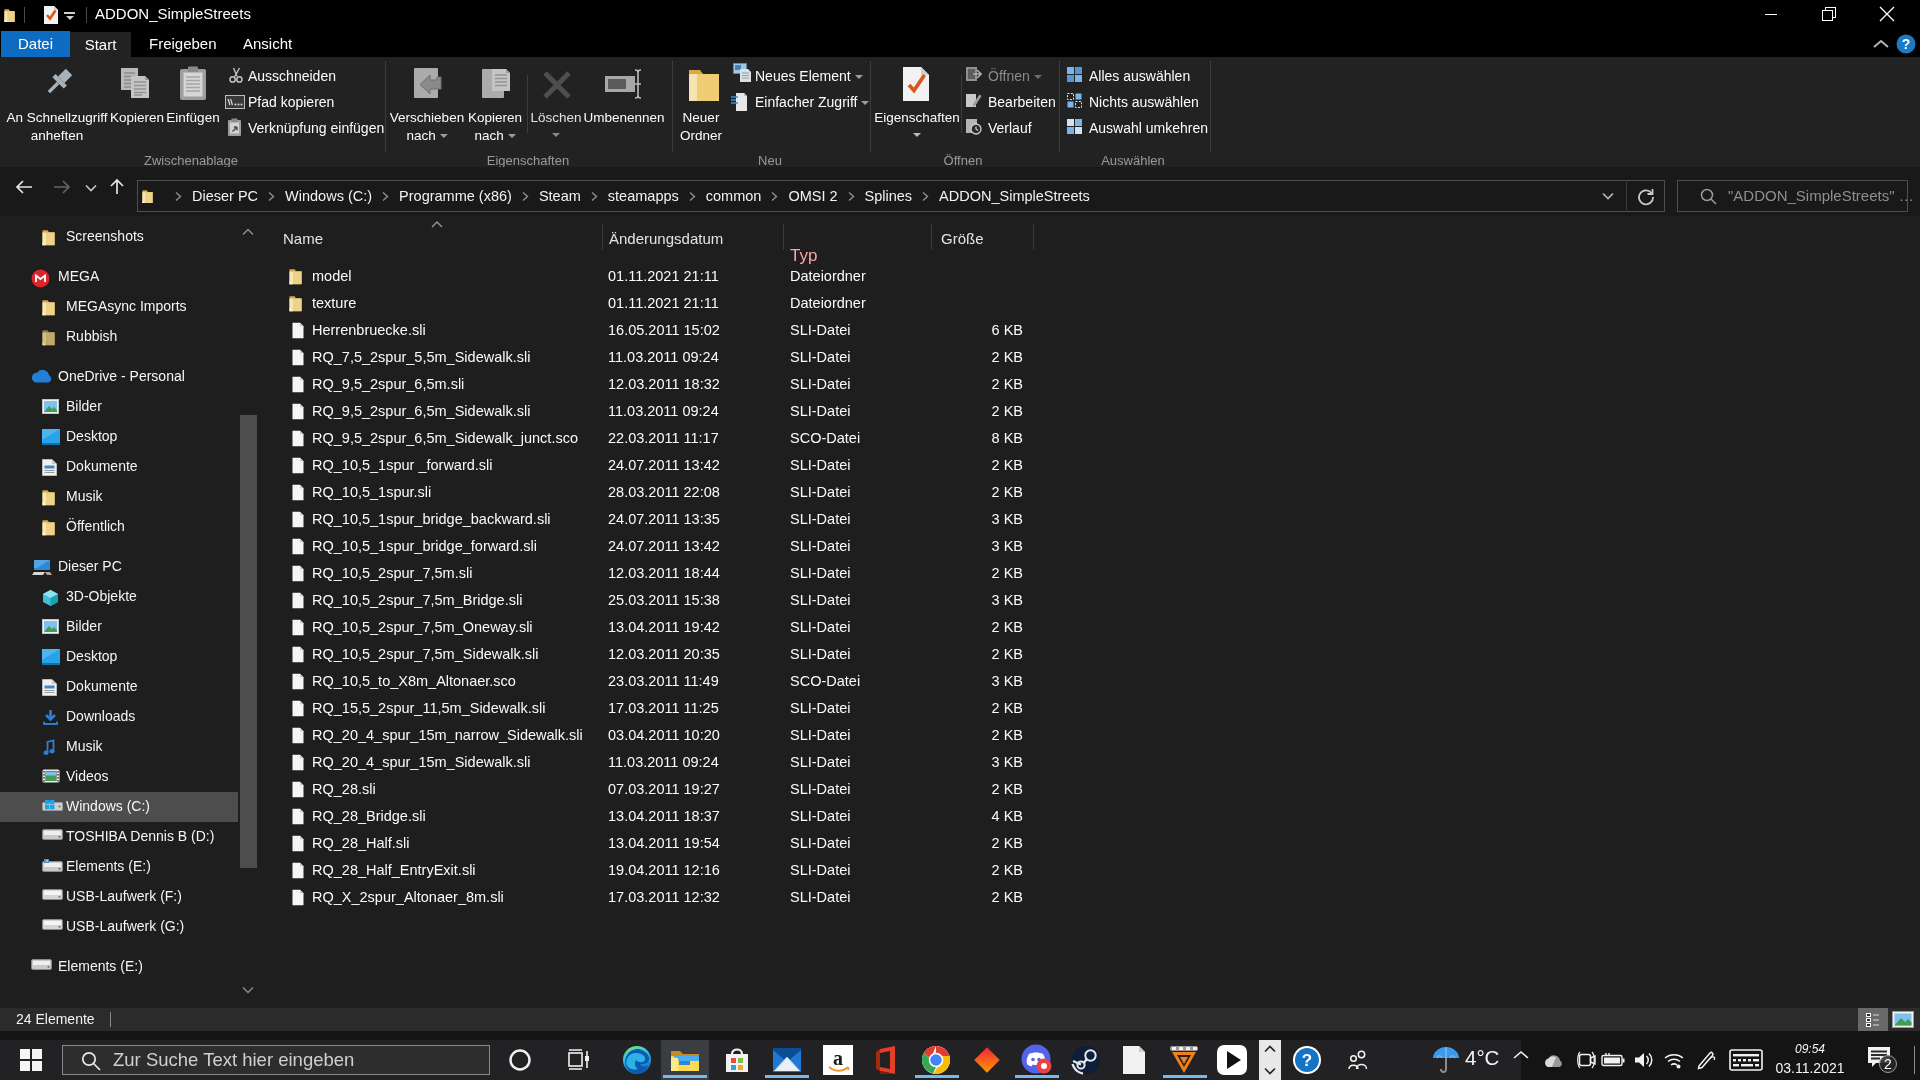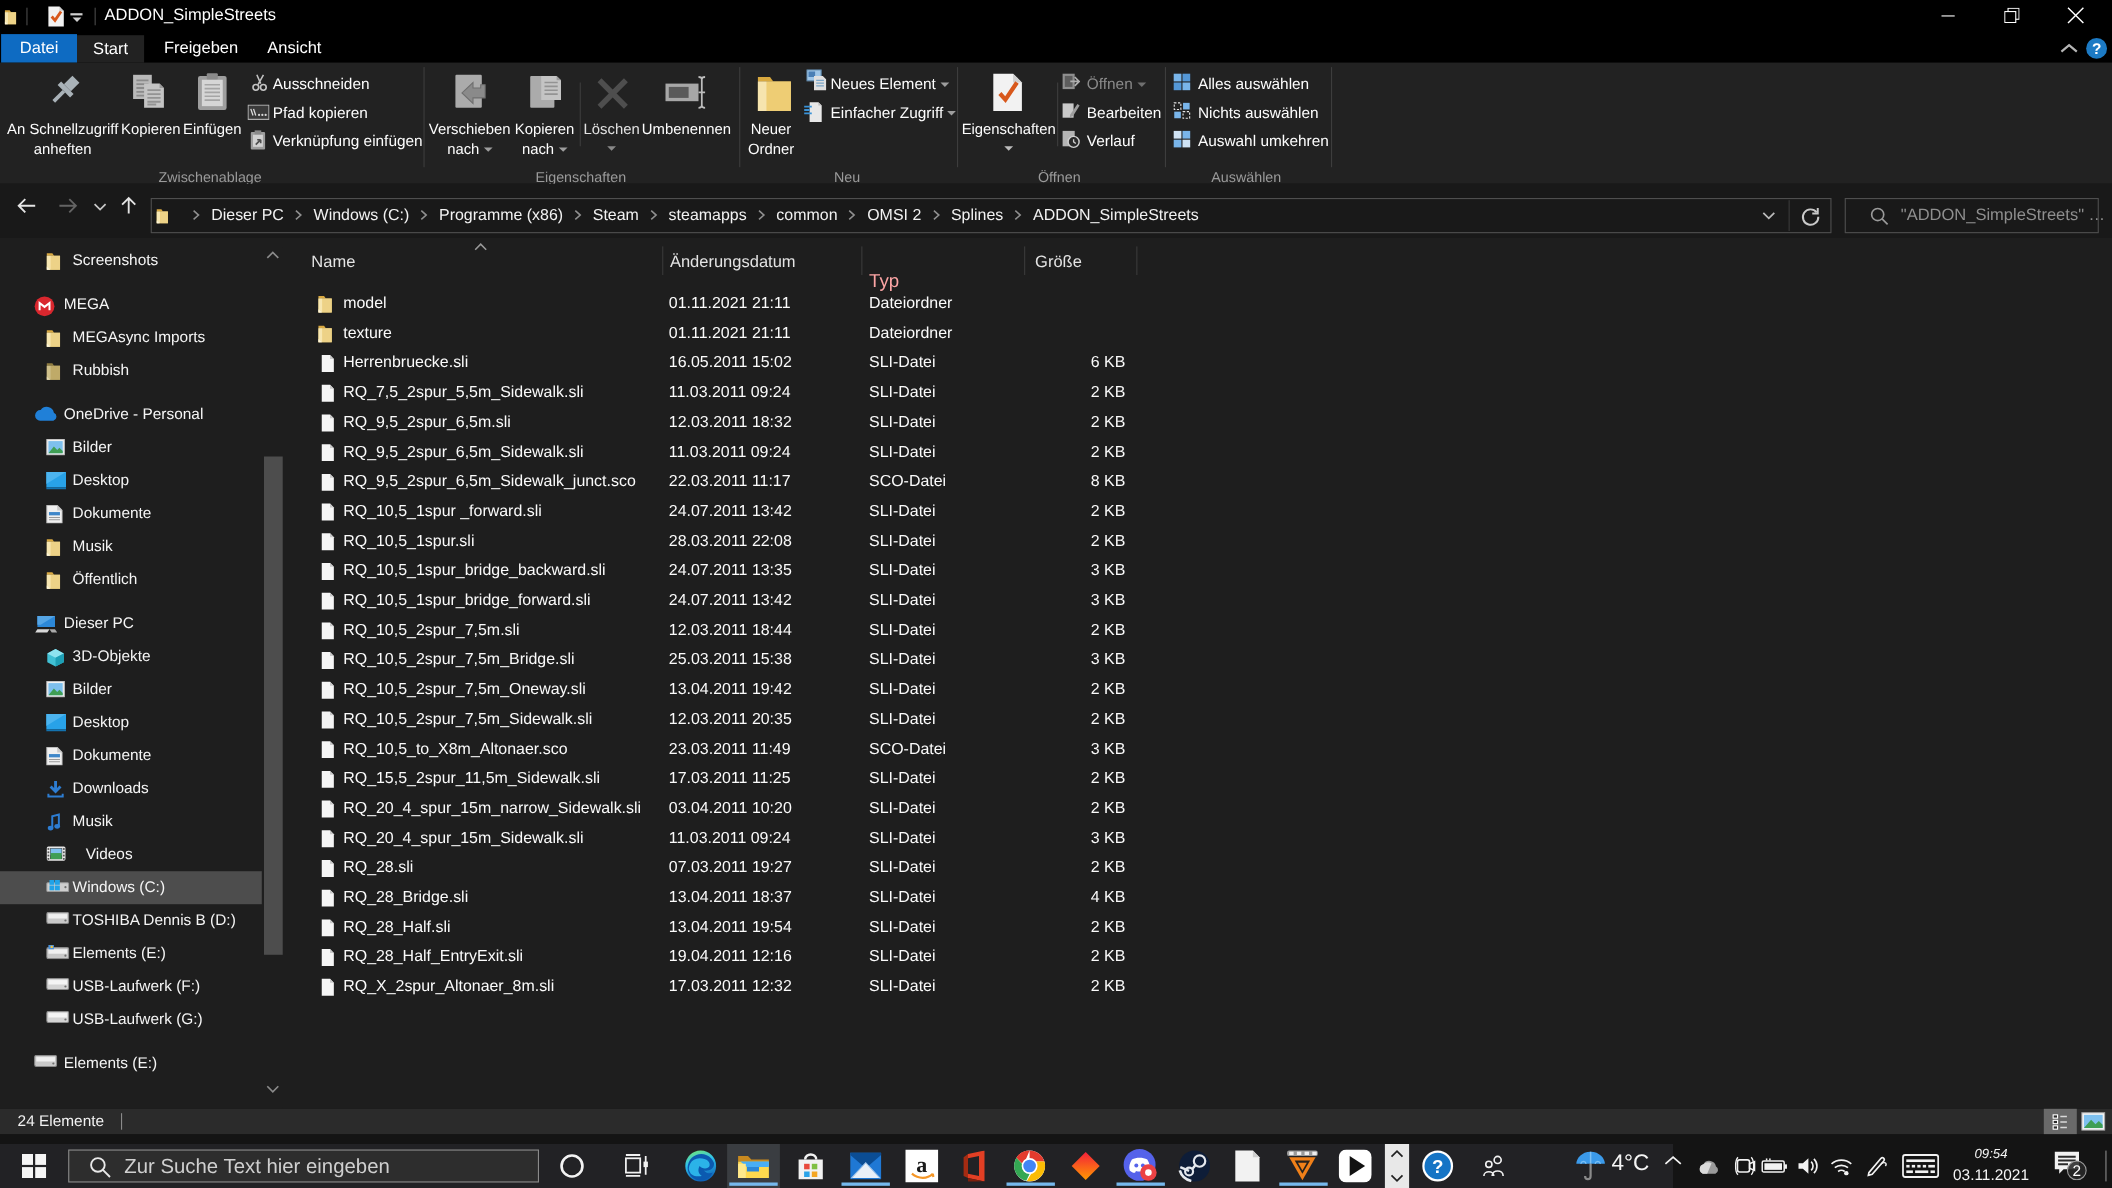--- a/index.html
+++ b/index.html
@@ -442,21 +442,21 @@
           <rect x="1.2" y="2" width="1.6" height="1.6"></rect>
           <rect x="1.2" y="5" width="1.6" height="1.6"></rect>
           <rect x="1.2" y="8" width="1.6" height="1.6"></rect>
           <rect x="1.2" y="11" width="1.6" height="1.6"></rect>
           <rect x="15.2" y="2" width="1.6" height="1.6"></rect>
           <rect x="15.2" y="5" width="1.6" height="1.6"></rect>
           <rect x="15.2" y="8" width="1.6" height="1.6"></rect>
           <rect x="15.2" y="11" width="1.6" height="1.6"></rect>
         </g>
       </svg>
-      <div class="sb-label" style="left:78px;">Videos</div>
+      <div class="sb-label" style="left:66px;">Videos</div>
     </div>
     <div class="sb-item" style="top:576px;">
       <div class="abs" style="left:0;top:0;width:238px;height:30px;background:#4d4d4d;"></div>
       <svg class="abs" style="left:42px;top:7px;" width="21" height="15" viewBox="0 0 21 15">
         <rect x="0.5" y="3.5" width="20" height="8" rx="1" fill="#cfcfcf" stroke="#9a9a9a"></rect>
         <g fill="#20a3e8">
           <rect x="3" y="1" width="4.4" height="4.4"></rect>
           <rect x="8" y="1" width="4.4" height="4.4"></rect>
           <rect x="3" y="6" width="4.4" height="4.4"></rect>
           <rect x="8" y="6" width="4.4" height="4.4"></rect>

